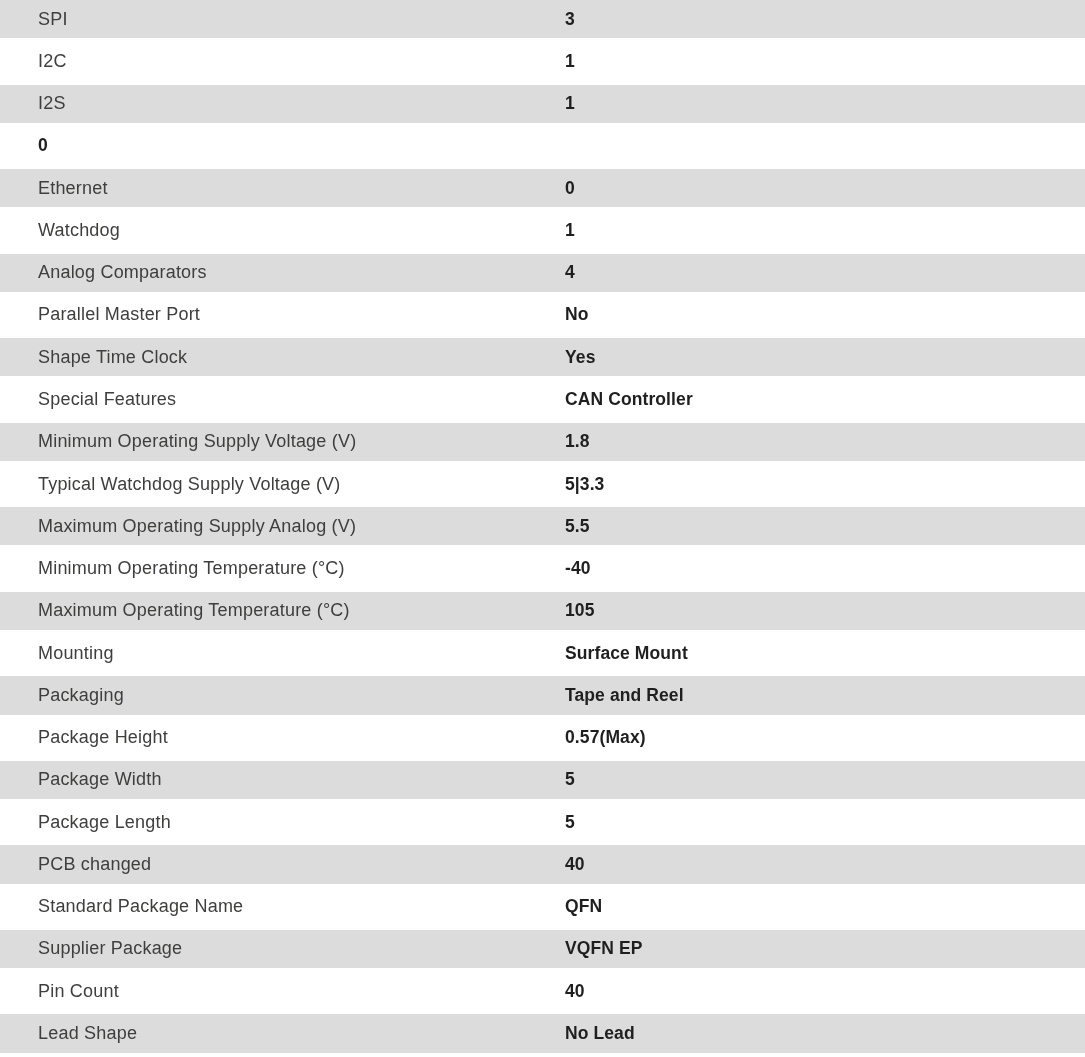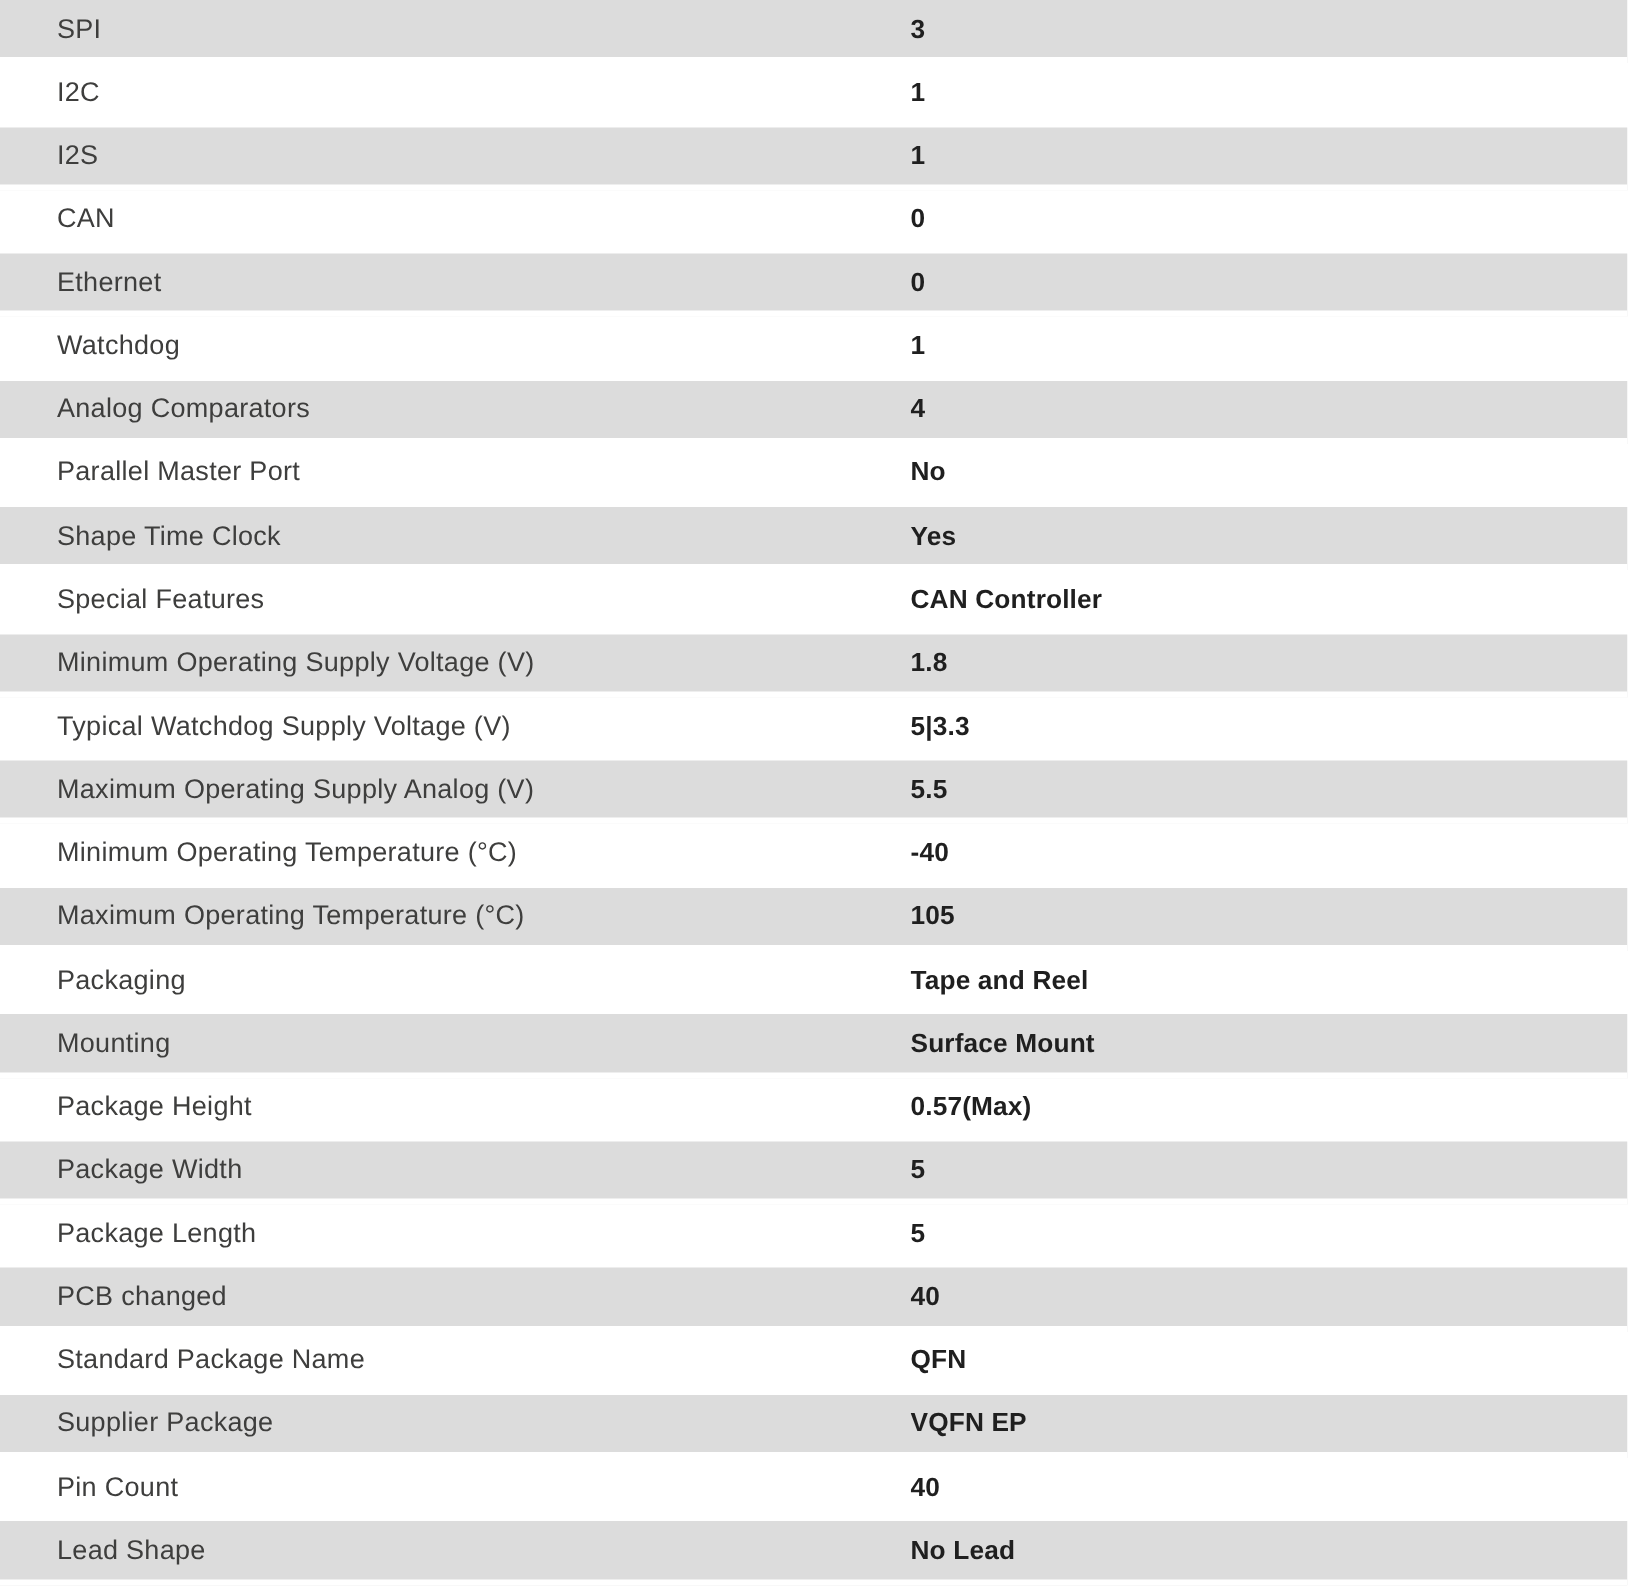--- a/index.html
+++ b/index.html
@@ -20,21 +20,20 @@
     width: 1085px;
   }
   .row {
     box-sizing: border-box;
     height: 42.28px;
     display: flex;
     align-items: center;
     padding-left: 38px;
     border-bottom: 4.8px solid var(--bg);
     background: var(--bg);
-    gap: 42px;
   }
   .row:nth-child(odd) {
     background: var(--stripe);
   }
   .cell.label {
     flex: 0 0 527px;
     font-size: 18px;
     font-weight: 400;
     letter-spacing: 0.2px;
     color: var(--label-color);
@@ -64,21 +63,20 @@
     <div class="cell label">I2C</div>
     <div class="cell value">1</div>
   </div>
 
   <div class="row">
     <div class="cell label">I2S</div>
     <div class="cell value">1</div>
   </div>
 
   <div class="row">
-    <div class="cell label">CAN</div>
     <div class="cell value">0</div>
   </div>
 
   <div class="row">
     <div class="cell label">Ethernet</div>
     <div class="cell value">0</div>
   </div>
 
   <div class="row">
     <div class="cell label">Watchdog</div>
@@ -124,27 +122,27 @@
     <div class="cell label">Minimum Operating Temperature (°C)</div>
     <div class="cell value">-40</div>
   </div>
 
   <div class="row">
     <div class="cell label">Maximum Operating Temperature (°C)</div>
     <div class="cell value">105</div>
   </div>
 
   <div class="row">
-    <div class="cell label">Packaging</div>
-    <div class="cell value">Tape and Reel</div>
+    <div class="cell label">Mounting</div>
+    <div class="cell value">Surface Mount</div>
   </div>
 
   <div class="row">
-    <div class="cell label">Mounting</div>
-    <div class="cell value">Surface Mount</div>
+    <div class="cell label">Packaging</div>
+    <div class="cell value">Tape and Reel</div>
   </div>
 
   <div class="row">
     <div class="cell label">Package Height</div>
     <div class="cell value">0.57(Max)</div>
   </div>
 
   <div class="row">
     <div class="cell label">Package Width</div>
     <div class="cell value">5</div>

